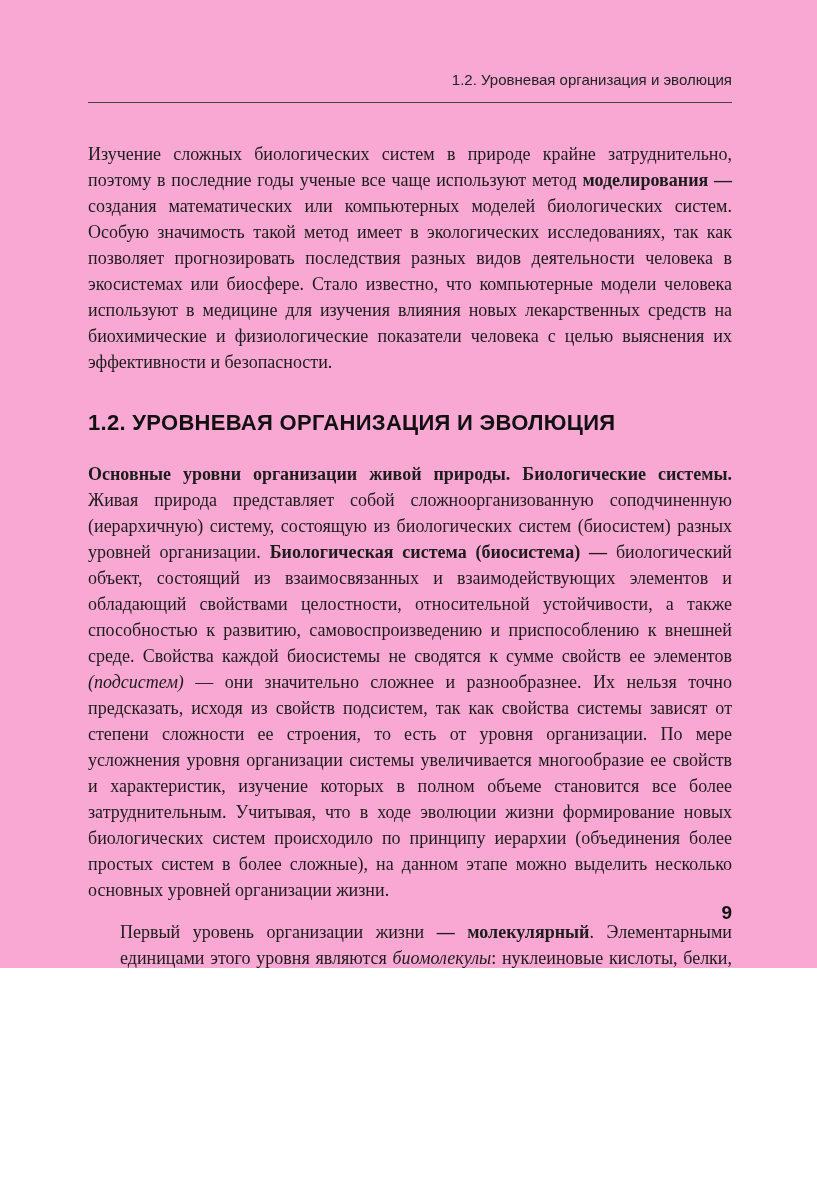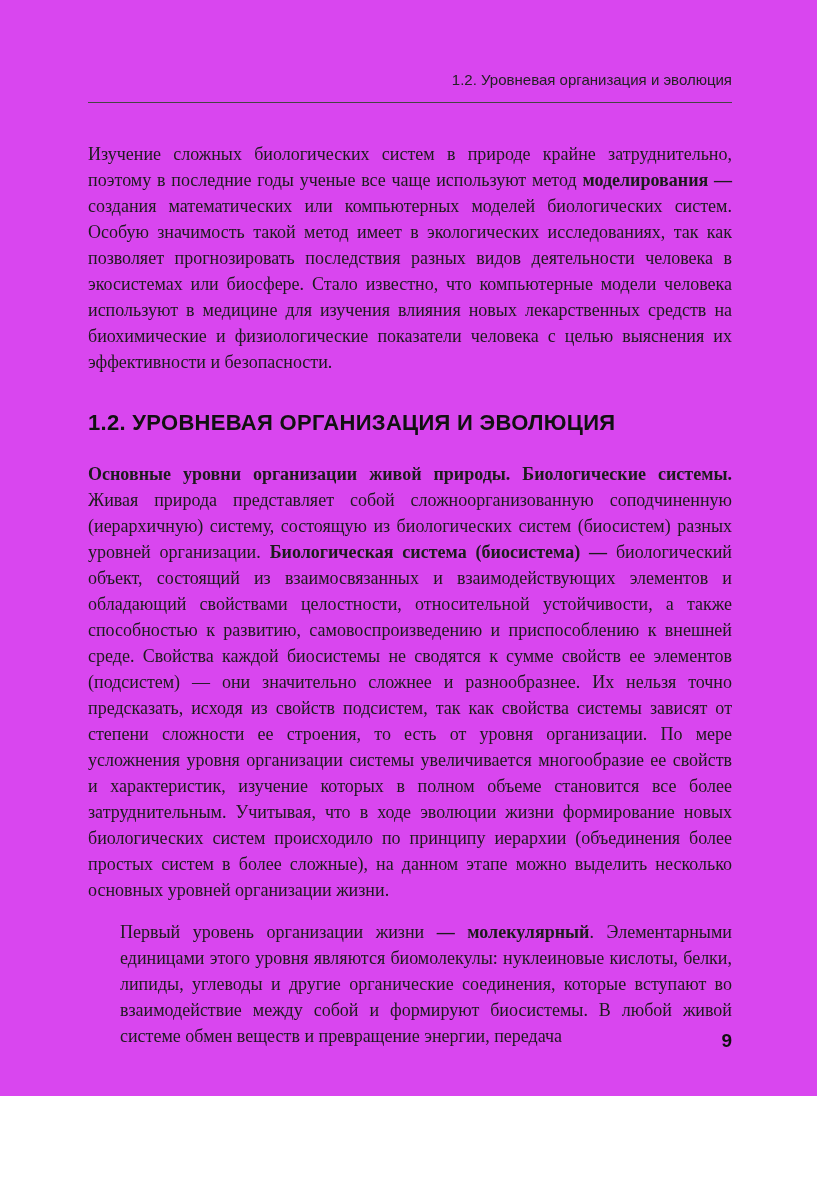--- a/index.html
+++ b/index.html
@@ -6,22 +6,22 @@
   html, body { background: #ffffff; }
   body {
     width: 817px;
     height: 1200px;
     font-family: "Liberation Serif", "DejaVu Serif", serif;
     color: #1c1c1c;
   }
   .page {
     position: relative;
     width: 817px;
-    height: 1096px;
-    background: #d946ef;
+    height: 968px;
+    background: #f9a8d4;
     padding: 70px 85px 0 88px;
     overflow: hidden;
   }
   .running-head {
     display: block;
     text-align: right;
     font-family: "Liberation Sans", "DejaVu Sans", sans-serif;
     font-size: 15px;
     line-height: 20px;
     color: #222222;
@@ -46,21 +46,21 @@
     font-size: 22px;
     line-height: 28px;
     font-weight: bold;
     letter-spacing: 0.3px;
     color: #111111;
     text-align: left;
     margin: 34px 0 24px 0;
   }
   .seg-normal { font-weight: normal; font-style: normal; }
   .seg-bold { font-weight: bold; }
-  .seg-italic { }
+  .seg-italic { font-style: italic; }
   .seg-bold-italic { font-weight: bold; }
   .page-number {
     position: absolute;
     right: 85px;
     bottom: 44px;
     font-family: "Liberation Sans", "DejaVu Sans", sans-serif;
     font-size: 19px;
     font-weight: bold;
     color: #111111;
   }

